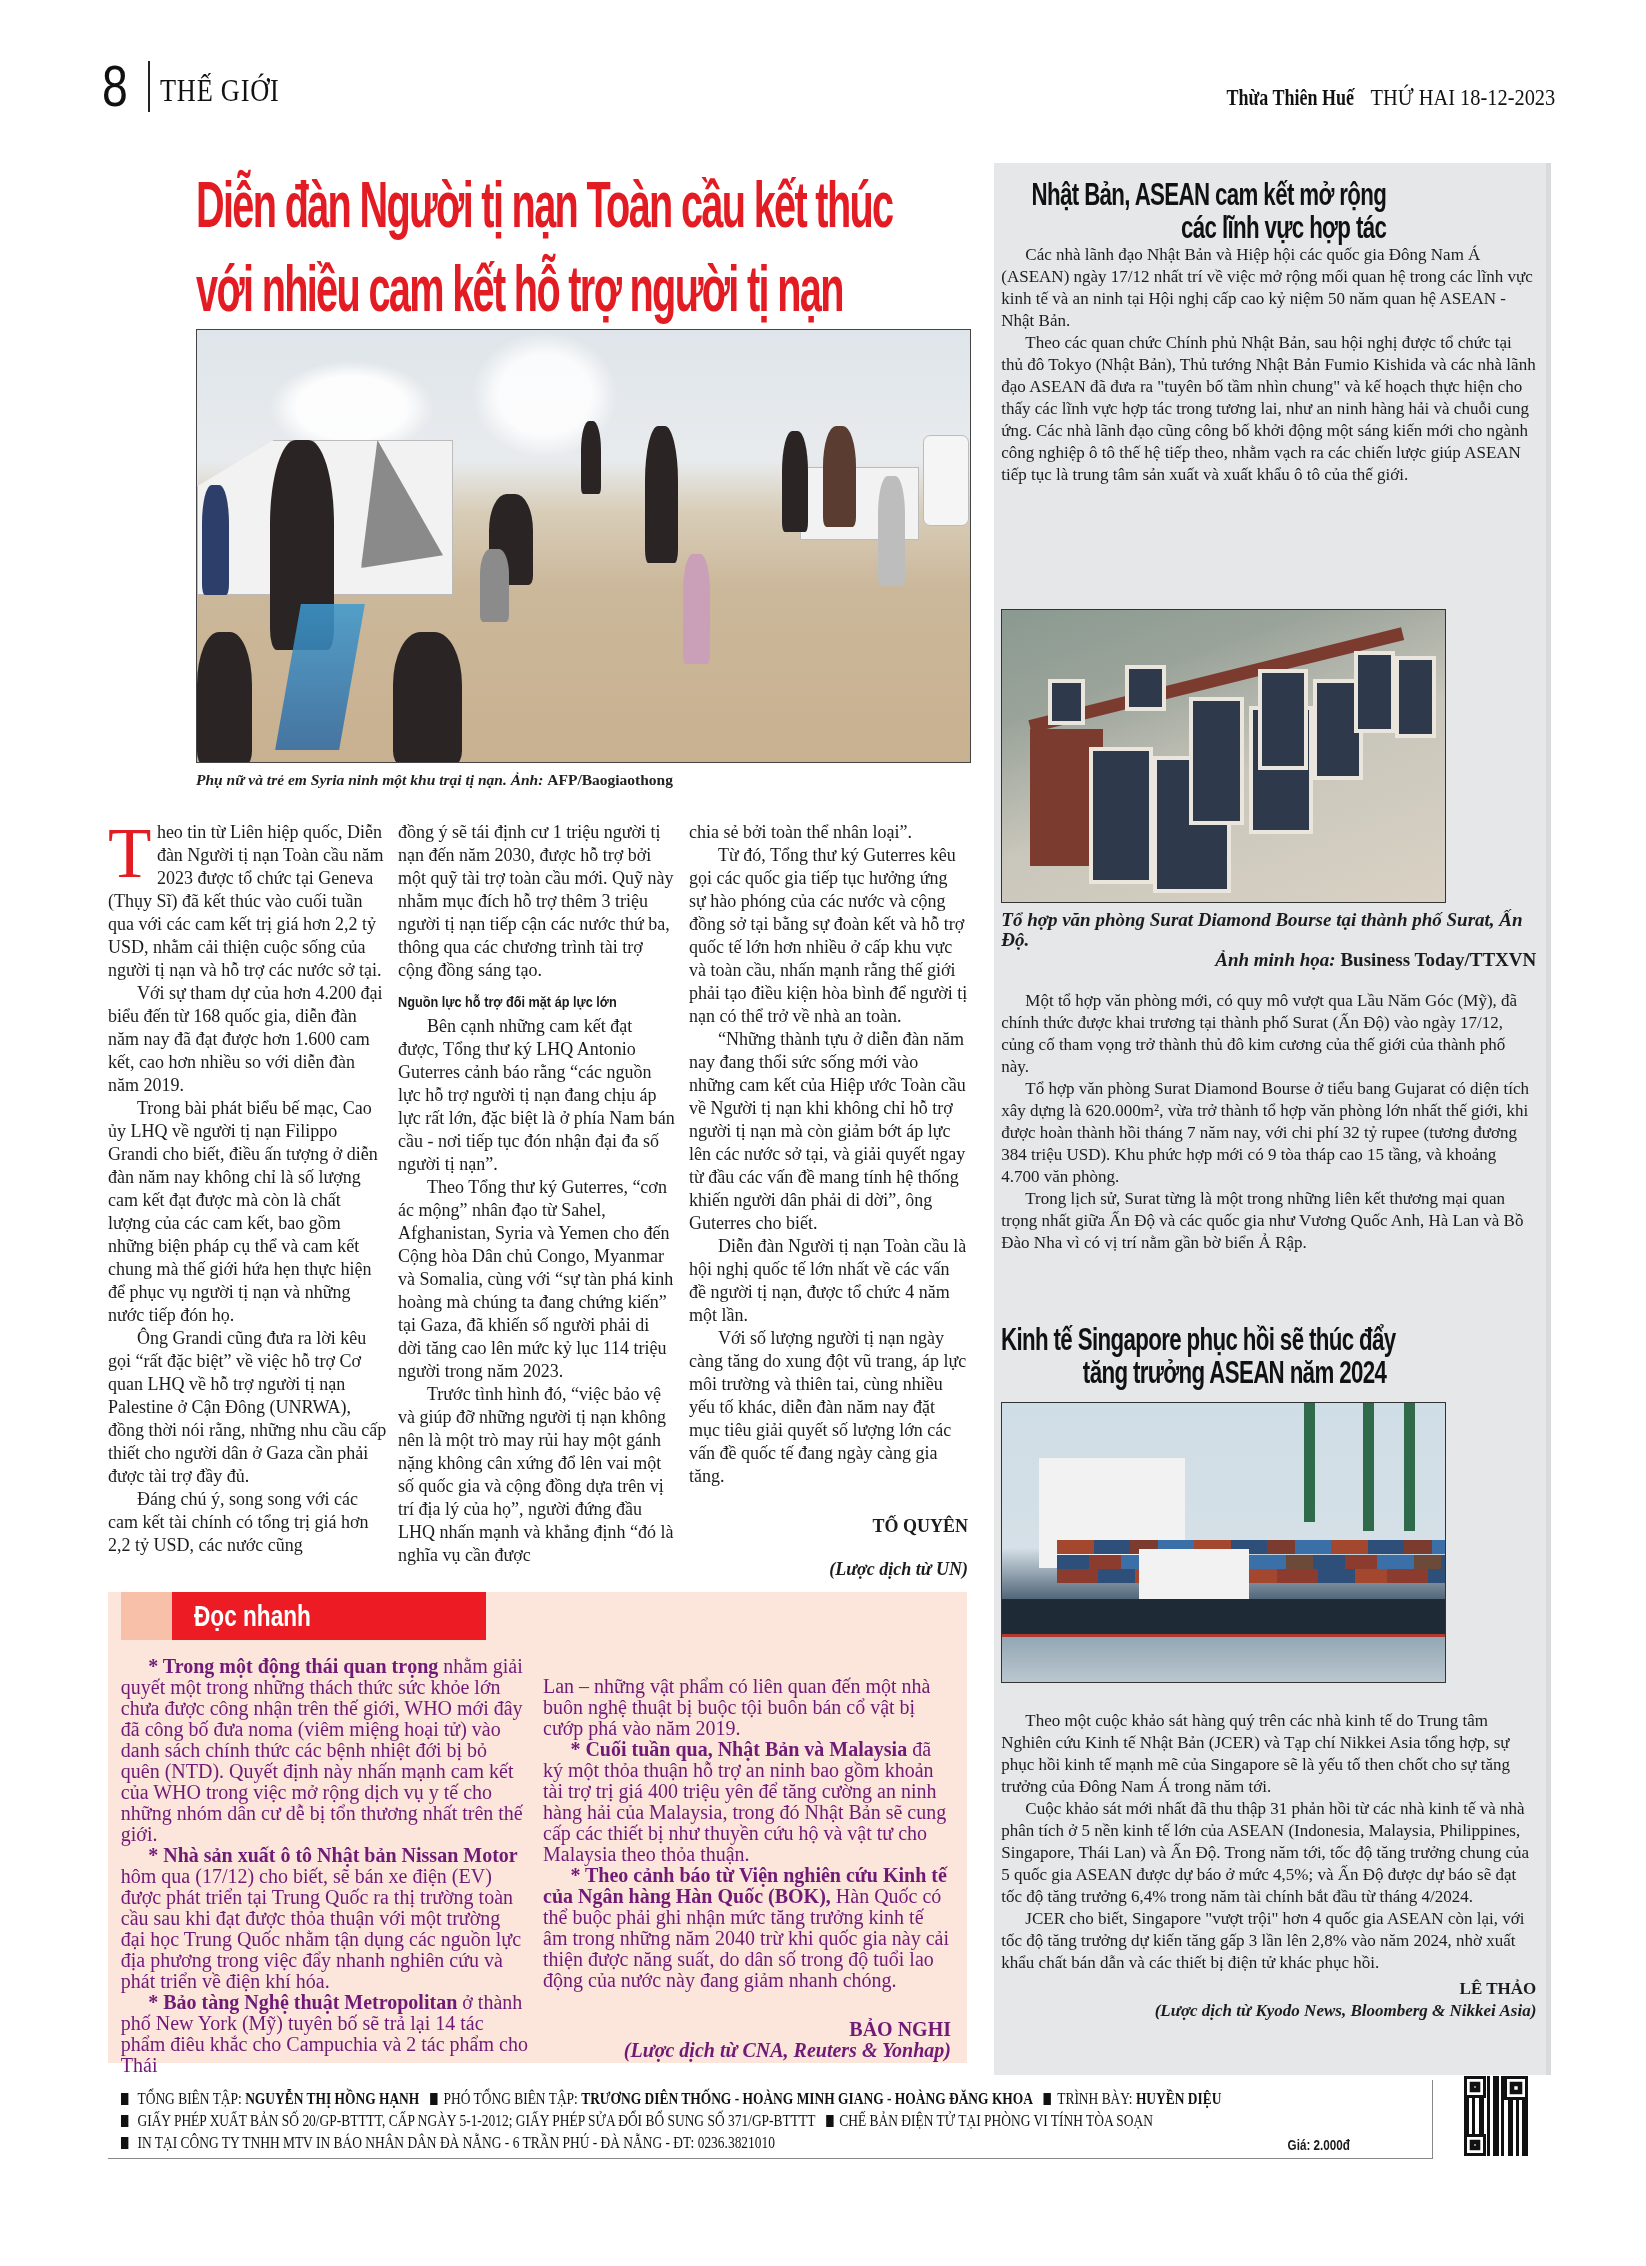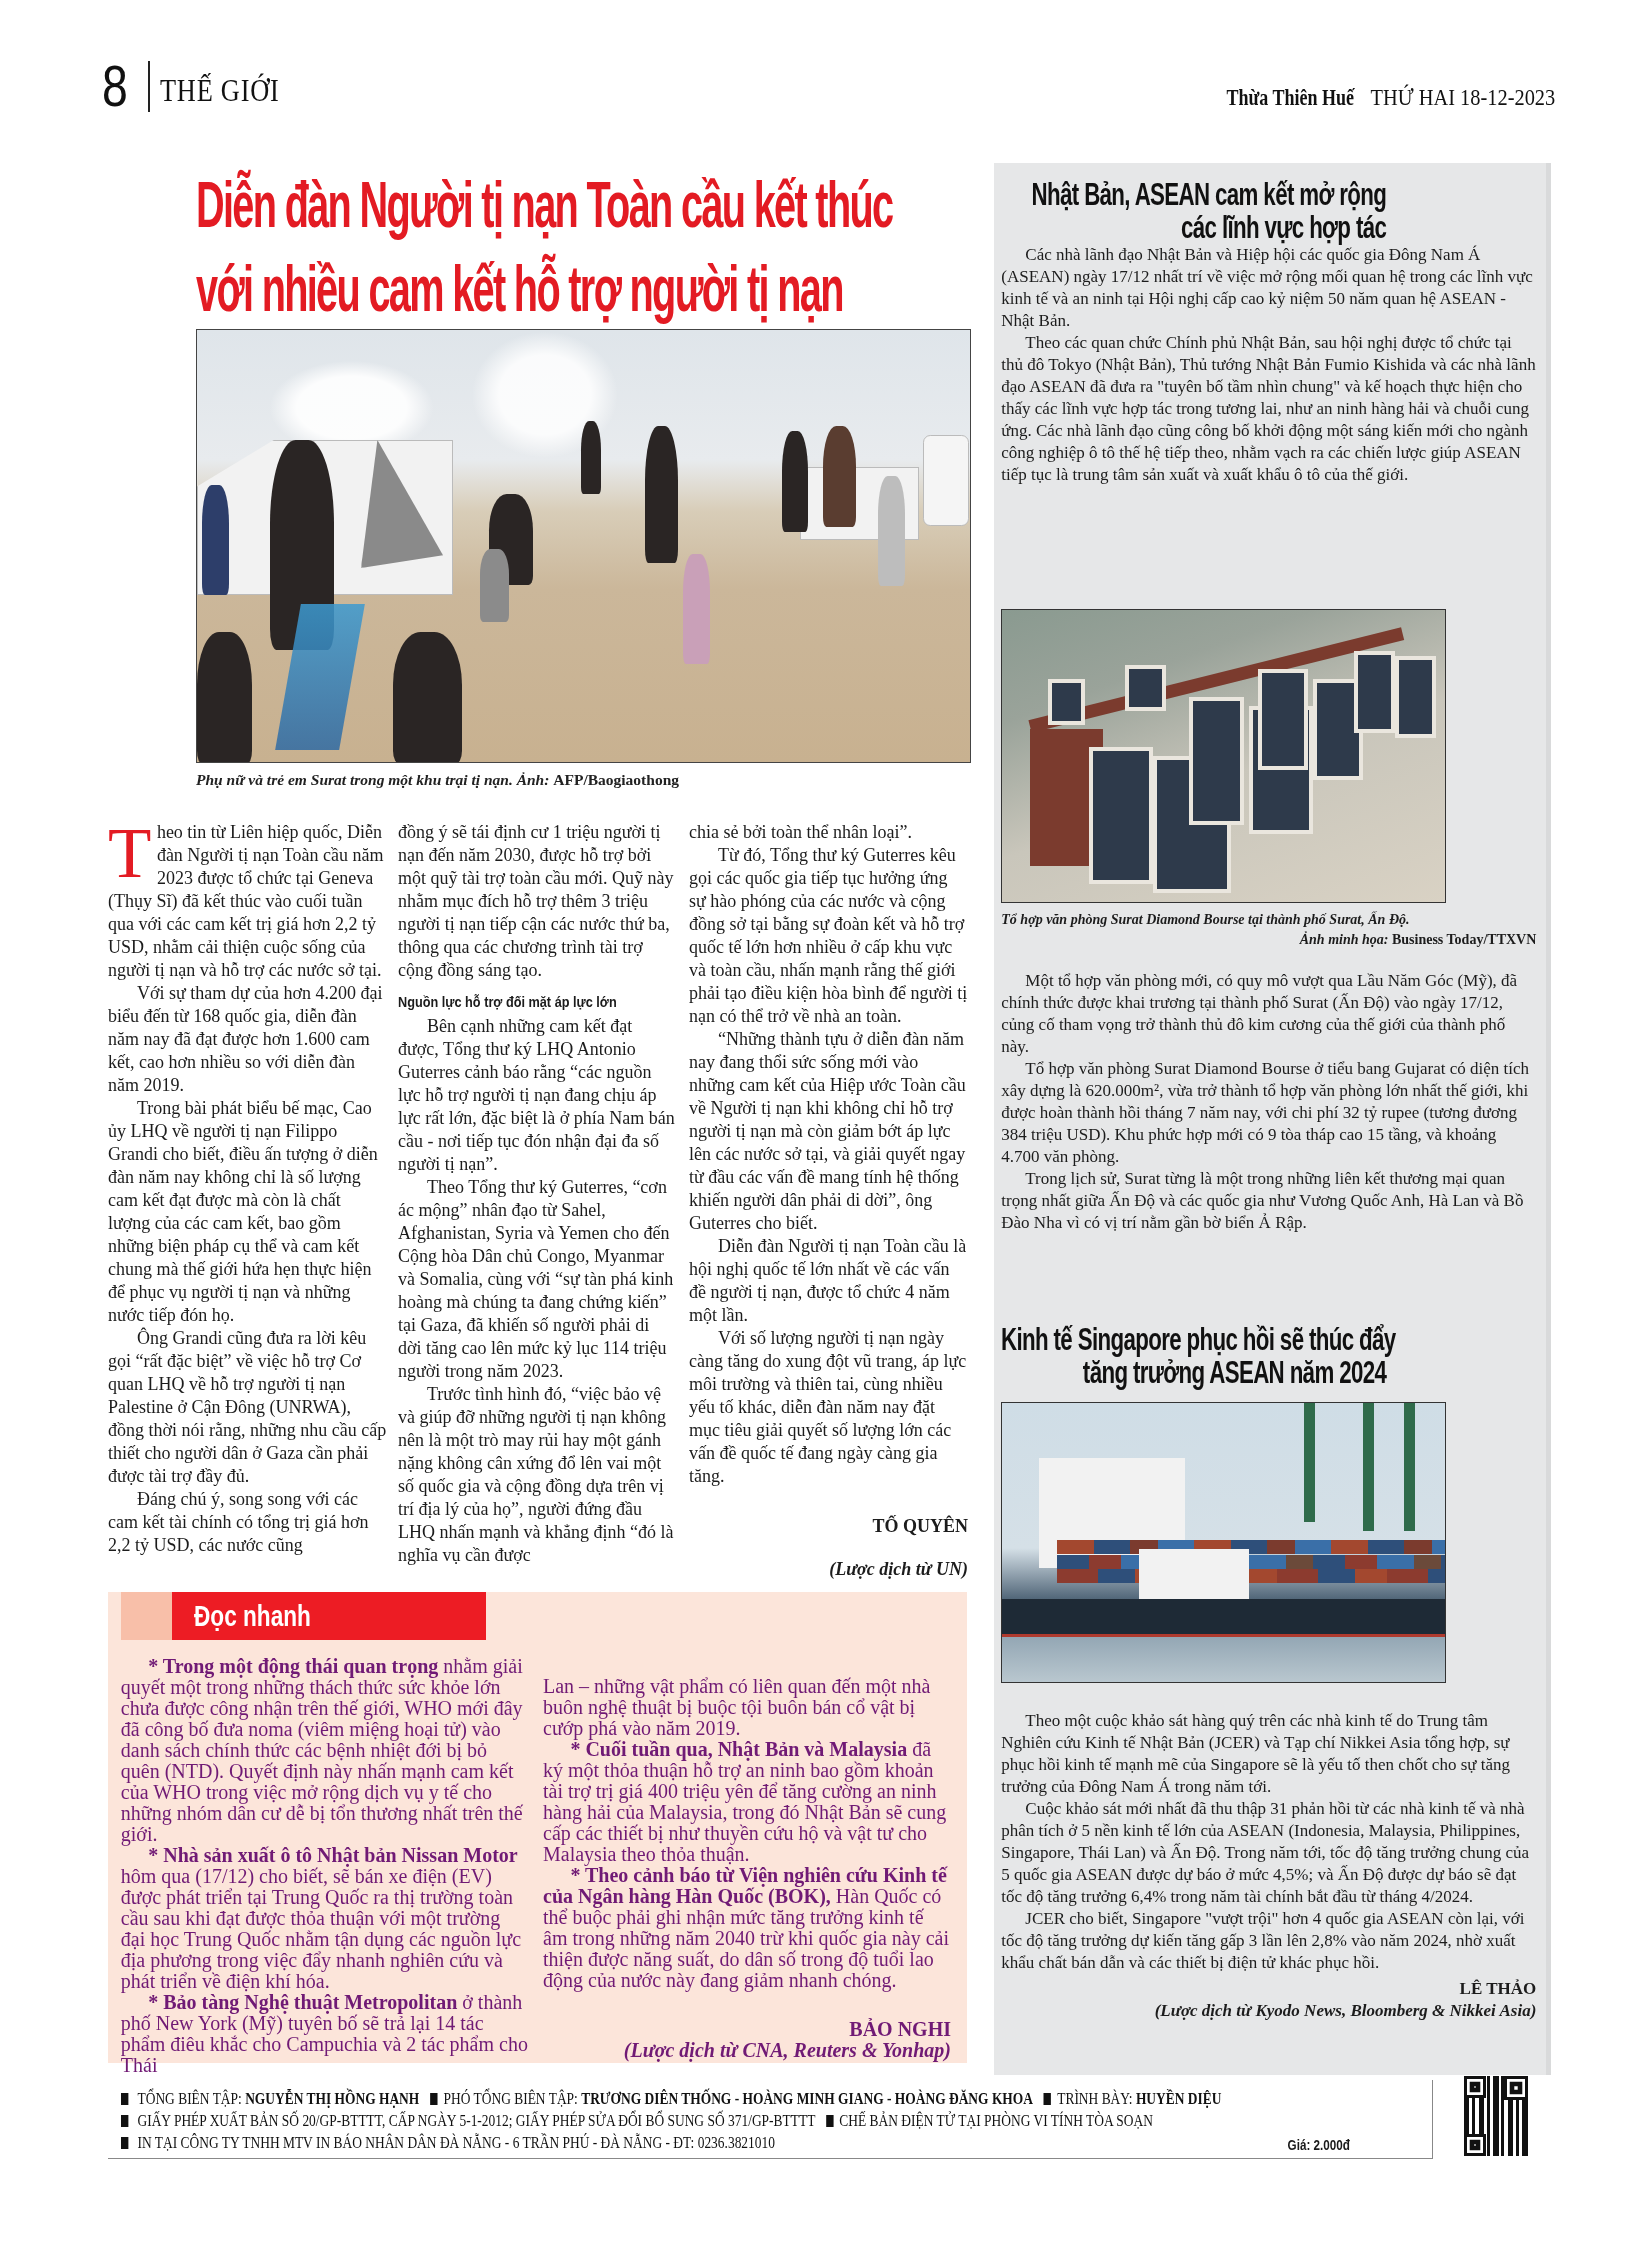--- a/index.html
+++ b/index.html
@@ -51,21 +51,21 @@
   #sb-1 { position: absolute; left: 7.3px; top: 14.6px; width: 535px; }
   #sb-2 { position: absolute; left: 7.3px; top: 433px; width: 535px; }
   #sb-3 { position: absolute; left: 7.3px; top: 1160px; width: 535px; }
   .side-photo { width: 445px; margin: 12.8px 0 7.3px 0; border: 1.8px solid #333; position: relative; overflow: hidden; }
   #photo-surat { height: 294px; background: linear-gradient(160deg, #8a9a90 0%, #9aa39a 25%, #c9c6bb 55%, #d9d2c4 100%); }
   #photo-sing { height: 281px; background: linear-gradient(180deg, #cfdde6 0%, #d5e0e7 52%, #364d62 74%, #8fa3b1 82%, #b9c7cf 100%); }
   .building { position: absolute; background: #2e3a4b; border: 4.6px solid #eae6de; }
   .brown { position: absolute; background: #7b3b2e; }
   .container-row { position: absolute; height: 14.6px; }
   .crane { position: absolute; background: #2f6b4b; }
-  .side-cap { font-style: italic; font-weight: bold; font-size: 14px; line-height: 20px; color: #1c1c1c; font-family: Liberation Serif, serif; }
+  .side-cap { font-style: italic; font-weight: bold; font-size: 19px; line-height: 20px; color: #1c1c1c; font-family: Liberation Serif, serif; }
   .side-cap .credit { text-align: right; }
   .side-cap b { font-style: normal; }
 
   
   #quick-read { position: absolute; left: 108px; top: 1592px; width: 859px; height: 471px; background: #fce5da; }
   #qr-tab-light { position: absolute; left: 12.8px; top: 0; width: 51px; height: 48px; background: #f8bfa9; }
   #qr-tab { position: absolute; left: 64px; top: 0; width: 314px; height: 48px; background: #ed1c24; }
   #qr-title { position: absolute; left: 22px; top: 5.5px; font-family: "Liberation Sans", sans-serif; font-weight: bold; color: #fff; font-size: 29px; line-height: 37px; transform: scaleX(0.78); transform-origin: left top; white-space: nowrap; }
   .qr-col { position: absolute; top: 64px; width: 408px; font-size: 20px; line-height: 21px; color: #701a75; }
   .qr-col p { text-indent: 27.4px; }
@@ -116,21 +116,21 @@
   <div class="figure" style="left:626px;top:96px;width:33px;height:101px;background:#5a3d30;"></div>
   <div class="figure" style="left:585px;top:101px;width:25.6px;height:101px;"></div>
   <div class="figure" style="left:384px;top:91px;width:20px;height:73px;"></div>
   <div class="child" style="left:486px;top:224px;width:27.4px;height:110px;background:#c9a0b8;"></div>
   <div class="child" style="left:283px;top:219px;width:29px;height:73px;background:#8b8b8b;"></div>
   <div class="child" style="left:681px;top:146px;width:27.4px;height:110px;background:#bdbdbd;"></div>
   <div class="child" style="left:4.6px;top:155px;width:27.4px;height:110px;background:#2d3e6a;"></div>
   <div style="position:absolute;left:91px;top:274px;width:64px;height:146px;background:linear-gradient(180deg,#3d9ad0,#2f6aa3);transform:skewX(-10deg);opacity:0.85;"></div>
 </div>
 <div id="main-caption">
-  <span>Phụ nữ và trẻ em Surat trong một khu trại tị nạn. Ảnh:</span>
+  <span>Phụ nữ và trẻ em Syria ninh một khu trại tị nạn. Ảnh:</span>
   <b>AFP/Baogiaothong</b>
 </div>
 
 <div id="col-1" class="col">
   <p class="noindent"><span class="dropcap">T</span><span>heo tin từ Liên hiệp quốc, Diễn đàn Người tị nạn Toàn cầu năm 2023 được tổ chức tại Geneva (Thụy Sĩ) đã kết thúc vào cuối tuần qua với các cam kết trị giá hơn 2,2 tỷ USD, nhằm cải thiện cuộc sống của người tị nạn và hỗ trợ các nước sở tại.</span></p>
   <p>Với sự tham dự của hơn 4.200 đại biểu đến từ 168 quốc gia, diễn đàn năm nay đã đạt được hơn 1.600 cam kết, cao hơn nhiều so với diễn đàn năm 2019.</p>
   <p>Trong bài phát biểu bế mạc, Cao ủy LHQ về người tị nạn Filippo Grandi cho biết, điều ấn tượng ở diễn đàn năm nay không chỉ là số lượng cam kết đạt được mà còn là chất lượng của các cam kết, bao gồm những biện pháp cụ thể và cam kết chung mà thế giới hứa hẹn thực hiện để phục vụ người tị nạn và những nước tiếp đón họ.</p>
   <p>Ông Grandi cũng đưa ra lời kêu gọi “rất đặc biệt” về việc hỗ trợ Cơ quan LHQ về hỗ trợ người tị nạn Palestine ở Cận Đông (UNRWA), đồng thời nói rằng, những nhu cầu cấp thiết cho người dân ở Gaza cần phải được tài trợ đầy đủ.</p>
   <p>Đáng chú ý, song song với các cam kết tài chính có tổng trị giá hơn 2,2 tỷ USD, các nước cũng</p>
 </div>

